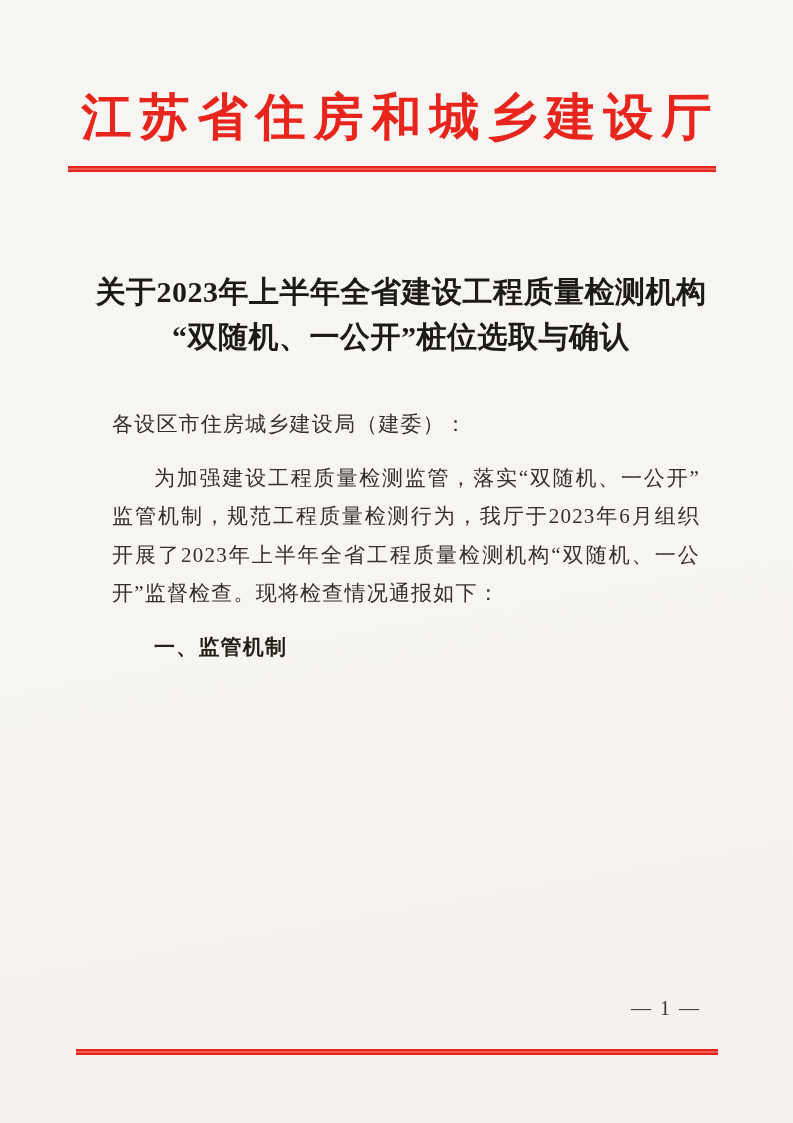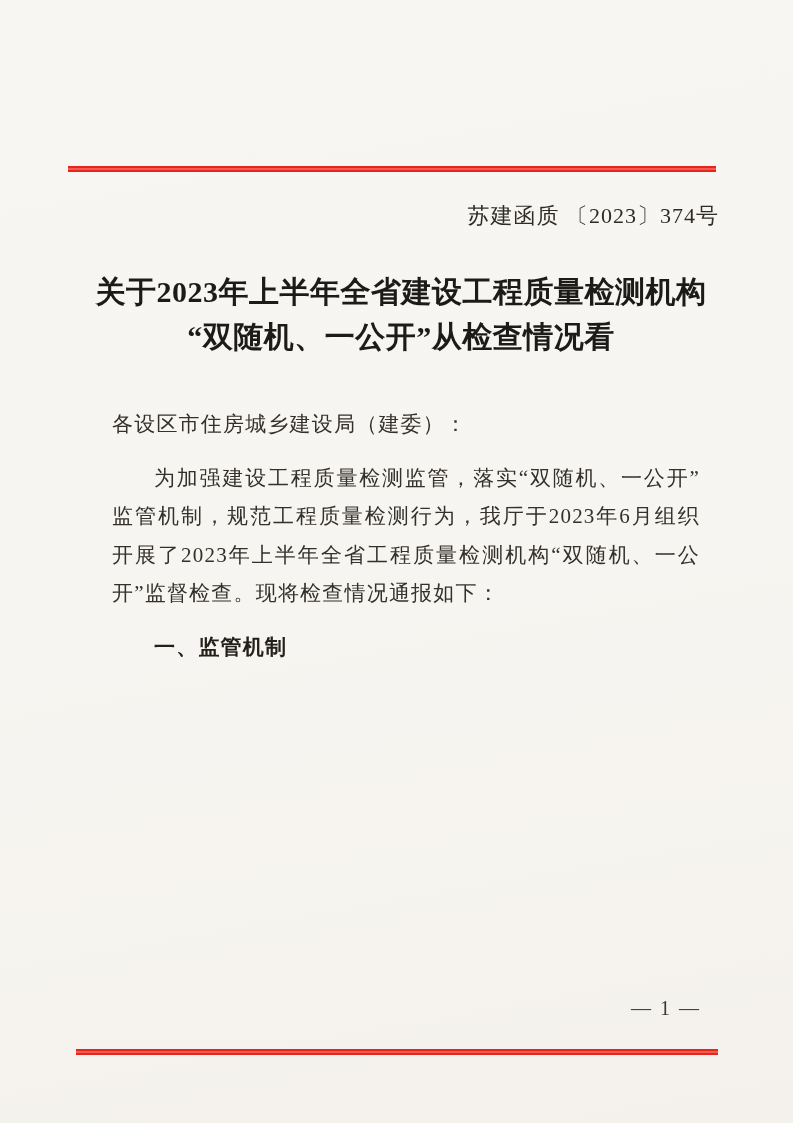--- a/index.html
+++ b/index.html
@@ -105,28 +105,28 @@
     letter-spacing: 2px;
     color: #3a3733;
     white-space: nowrap;
   }
 </style>
 </head>
 <body>
 
 <div class="page">
 
+  <div class="agency">江苏省住房和城乡建设厅</div>
 
   <div class="red-rule top"></div>
 
-  <div class="doc-number">苏建函质 〔2023〕374号</div>
 
   <div class="doc-title">
     <div>关于2023年上半年全省建设工程质量检测机构</div>
-    <div>“双随机、一公开”从检查情况看</div>
+    <div>“双随机、一公开”桩位选取与确认</div>
   </div>
 
   <div class="body-text">
     <p class="salutation">各设区市住房城乡建设局（建委）：</p>
     <p class="indent">为加强建设工程质量检测监管，落实“双随机、一公开”监管机制，规范工程质量检测行为，我厅于2023年6月组织开展了2023年上半年全省工程质量检测机构“双随机、一公开”监督检查。现将检查情况通报如下：</p>
     <p class="indent heading">一、监管机制</p>
   </div>
 
   <div class="page-number">— 1 —</div>
 

